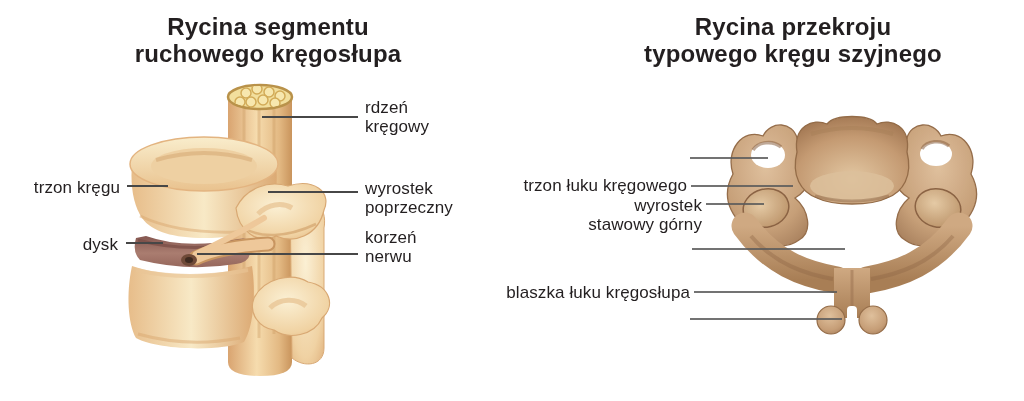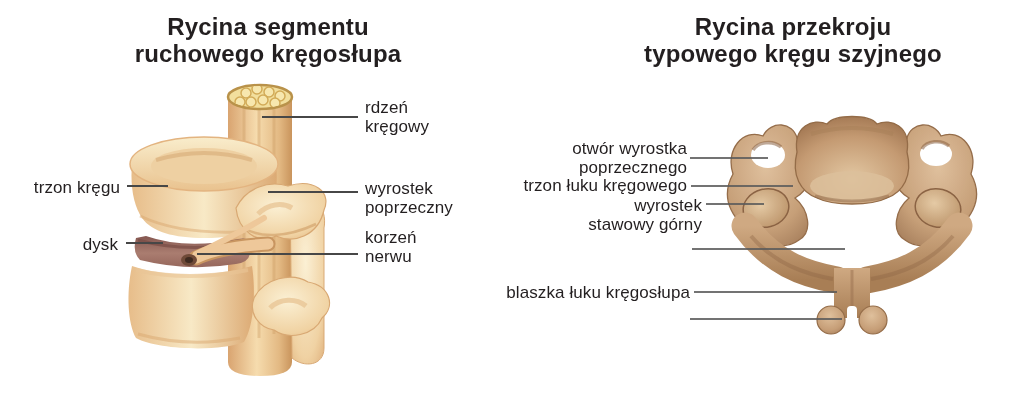--- a/index.html
+++ b/index.html
@@ -197,22 +197,20 @@
 
     <g>
       <path d="M119,156 L155,156 L155,198 Q155,206 147,206 L127,206 Q119,206 119,198 Z" fill="url(#lgArm)"></path>
       <circle cx="116" cy="208" r="14" fill="url(#rgMass)" stroke="#946c48" stroke-width="1.2"></circle>
       <circle cx="158" cy="208" r="14" fill="url(#rgMass)" stroke="#946c48" stroke-width="1.2"></circle>
       <rect x="132" y="194" width="10" height="24" rx="4" fill="#ffffff"></rect>
       <path d="M137,158 L137,194" stroke="#9a7150" stroke-width="3" opacity="0.5"></path>
     </g>
   </svg>
 
-  <div class="label r" style="right:337px;top:139px;width:220px;">otwór wyrostka
-poprzecznego</div>
   <div class="line thin" style="left:690px;top:157px;width:78px;"></div>
 
   <div class="label r" style="right:337px;top:176px;width:230px;">trzon łuku kręgowego</div>
   <div class="line thin" style="left:691px;top:185px;width:102px;"></div>
 
   <div class="label r" style="right:322px;top:196px;width:200px;">wyrostek
 stawowy górny</div>
   <div class="line thin" style="left:706px;top:203px;width:58px;"></div>
 
   <div class="line thin" style="left:692px;top:248px;width:153px;"></div>

